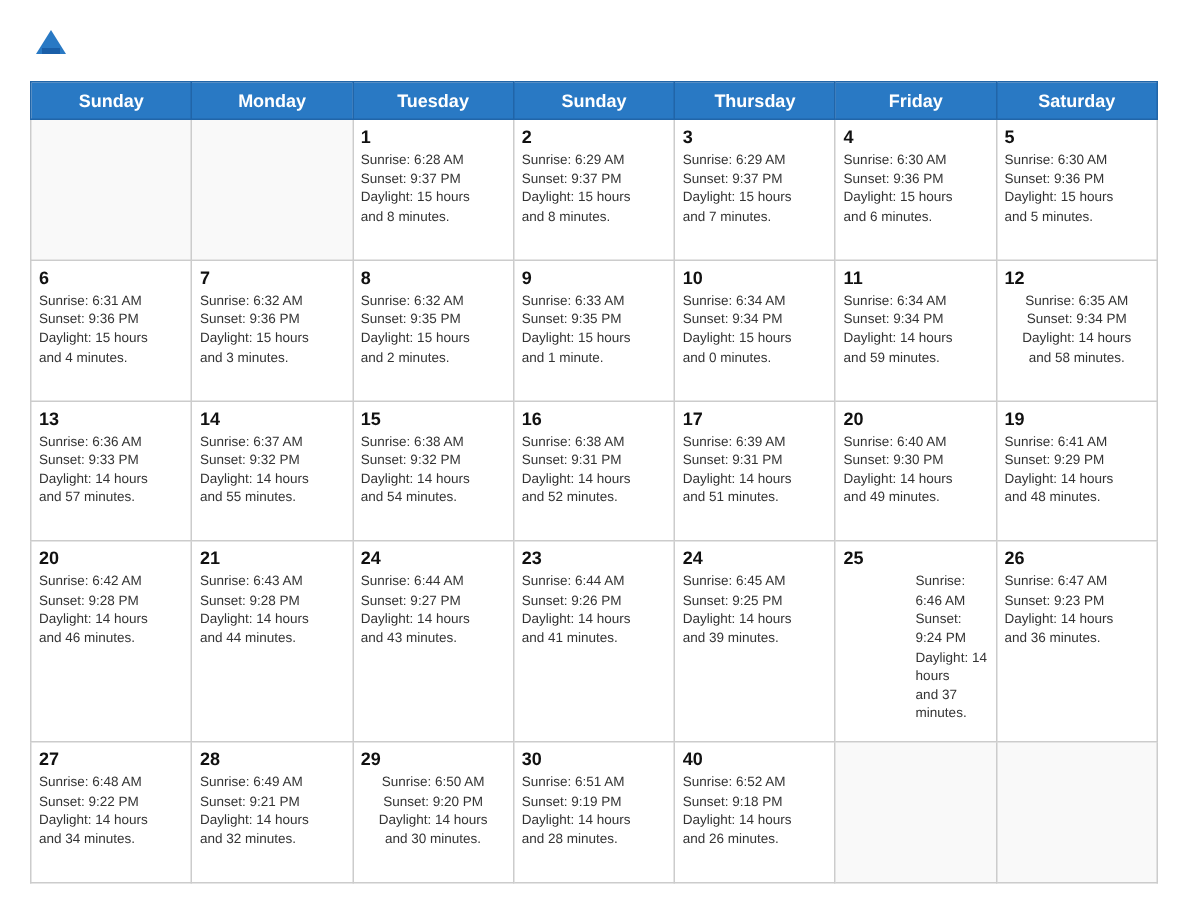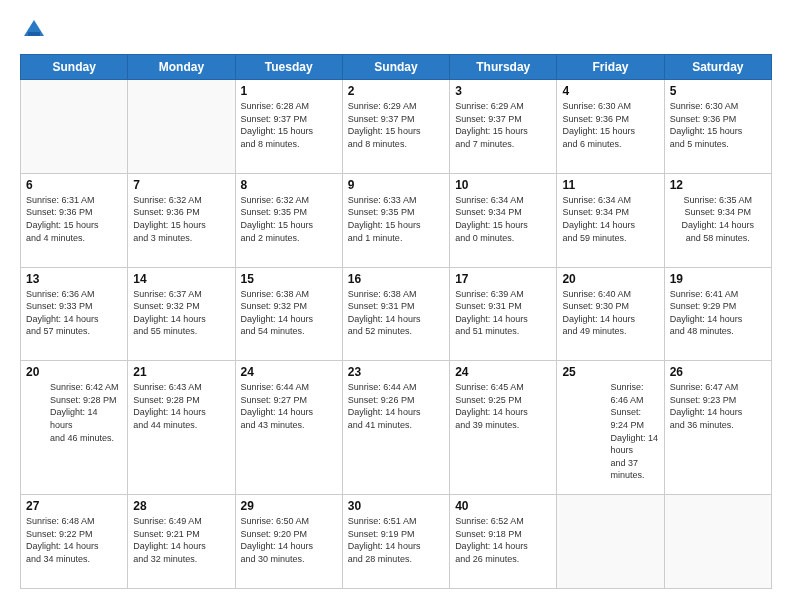--- a/index.html
+++ b/index.html
@@ -266,21 +266,21 @@
             <span class="day-num">19</span>
             <div class="day-detail" style="white-space: pre-line;">Sunrise: 6:41 AM
 Sunset: 9:29 PM
 Daylight: 14 hours
 and 48 minutes.</div>
           </td>
         </tr>
         <tr>
           <td>
             <span class="day-num">20</span>
-            <div class="day-detail" style="white-space: pre-line; margin-left: 24px;">Sunrise: 6:42 AM
+            <div class="day-detail" style="white-space: pre-line;">Sunrise: 6:42 AM
 Sunset: 9:28 PM
 Daylight: 14 hours
 and 46 minutes.</div>
           </td>
           <td>
             <span class="day-num">21</span>
             <div class="day-detail" style="white-space: pre-line;">Sunrise: 6:43 AM
 Sunset: 9:28 PM
 Daylight: 14 hours
 and 44 minutes.</div>
@@ -331,21 +331,21 @@
           </td>
           <td>
             <span class="day-num">28</span>
             <div class="day-detail" style="white-space: pre-line;">Sunrise: 6:49 AM
 Sunset: 9:21 PM
 Daylight: 14 hours
 and 32 minutes.</div>
           </td>
           <td>
             <span class="day-num">29</span>
-            <div class="day-detail" style="white-space: pre-line;">Sunrise: 6:50 AM
+            <div class="day-detail" style="white-space: pre-line; text-align: center;">Sunrise: 6:50 AM
 Sunset: 9:20 PM
 Daylight: 14 hours
 and 30 minutes.</div>
           </td>
           <td>
             <span class="day-num">30</span>
             <div class="day-detail" style="white-space: pre-line;">Sunrise: 6:51 AM
 Sunset: 9:19 PM
 Daylight: 14 hours
 and 28 minutes.</div>

